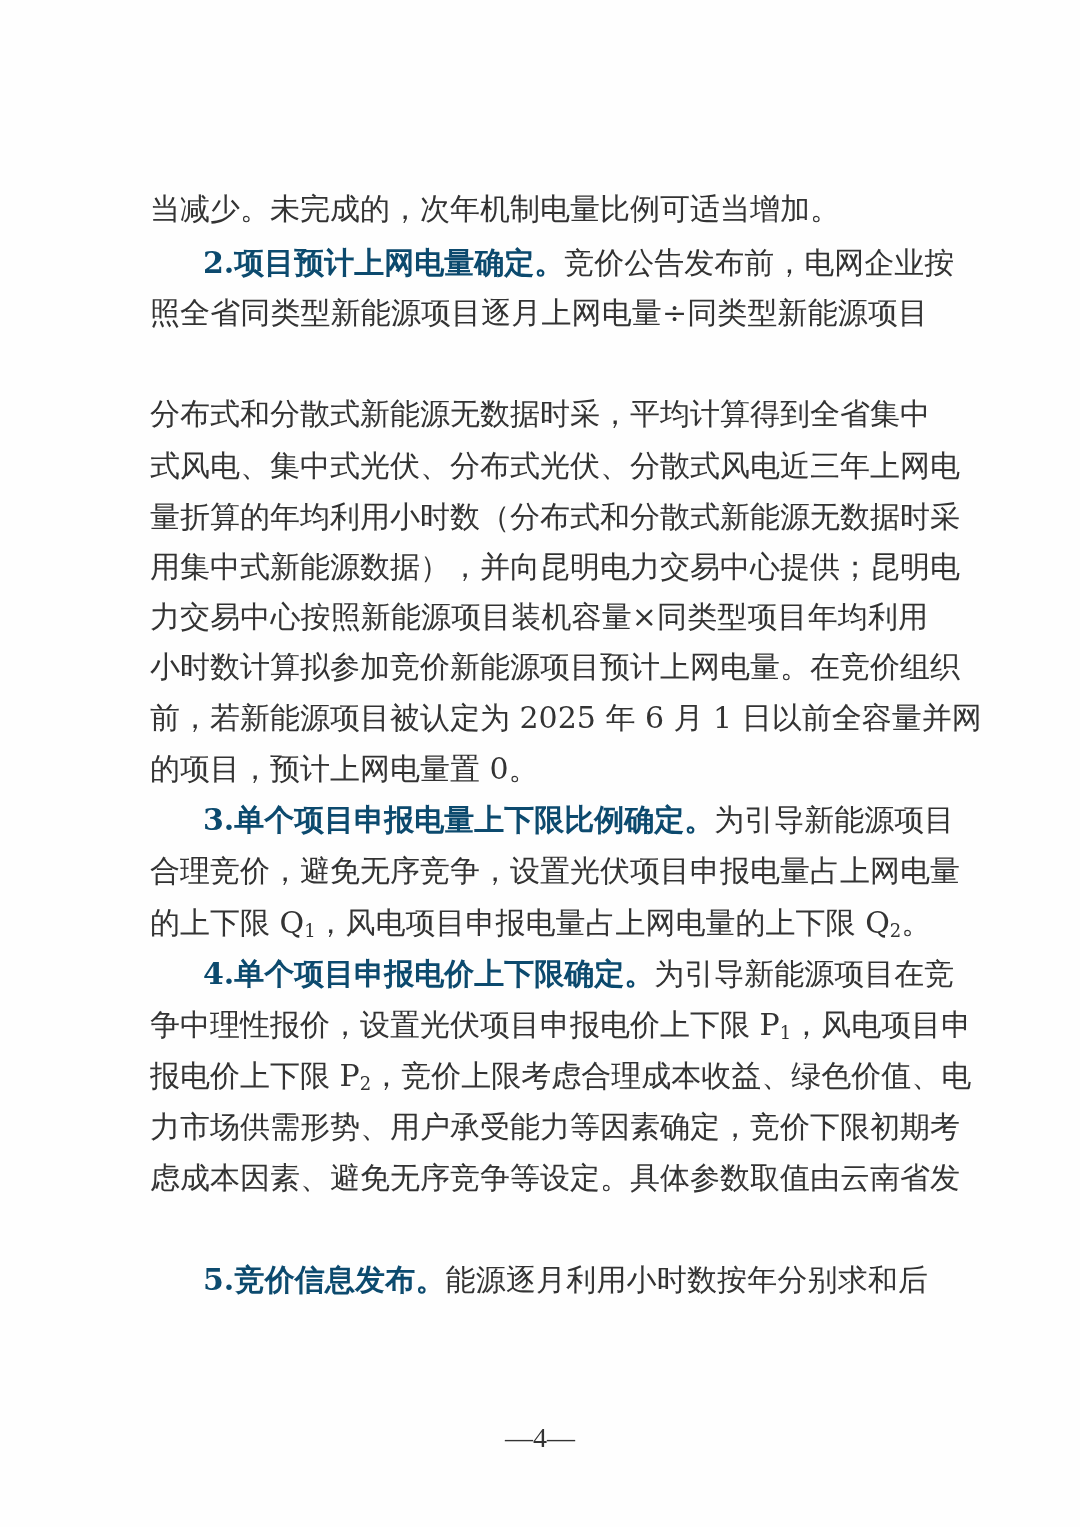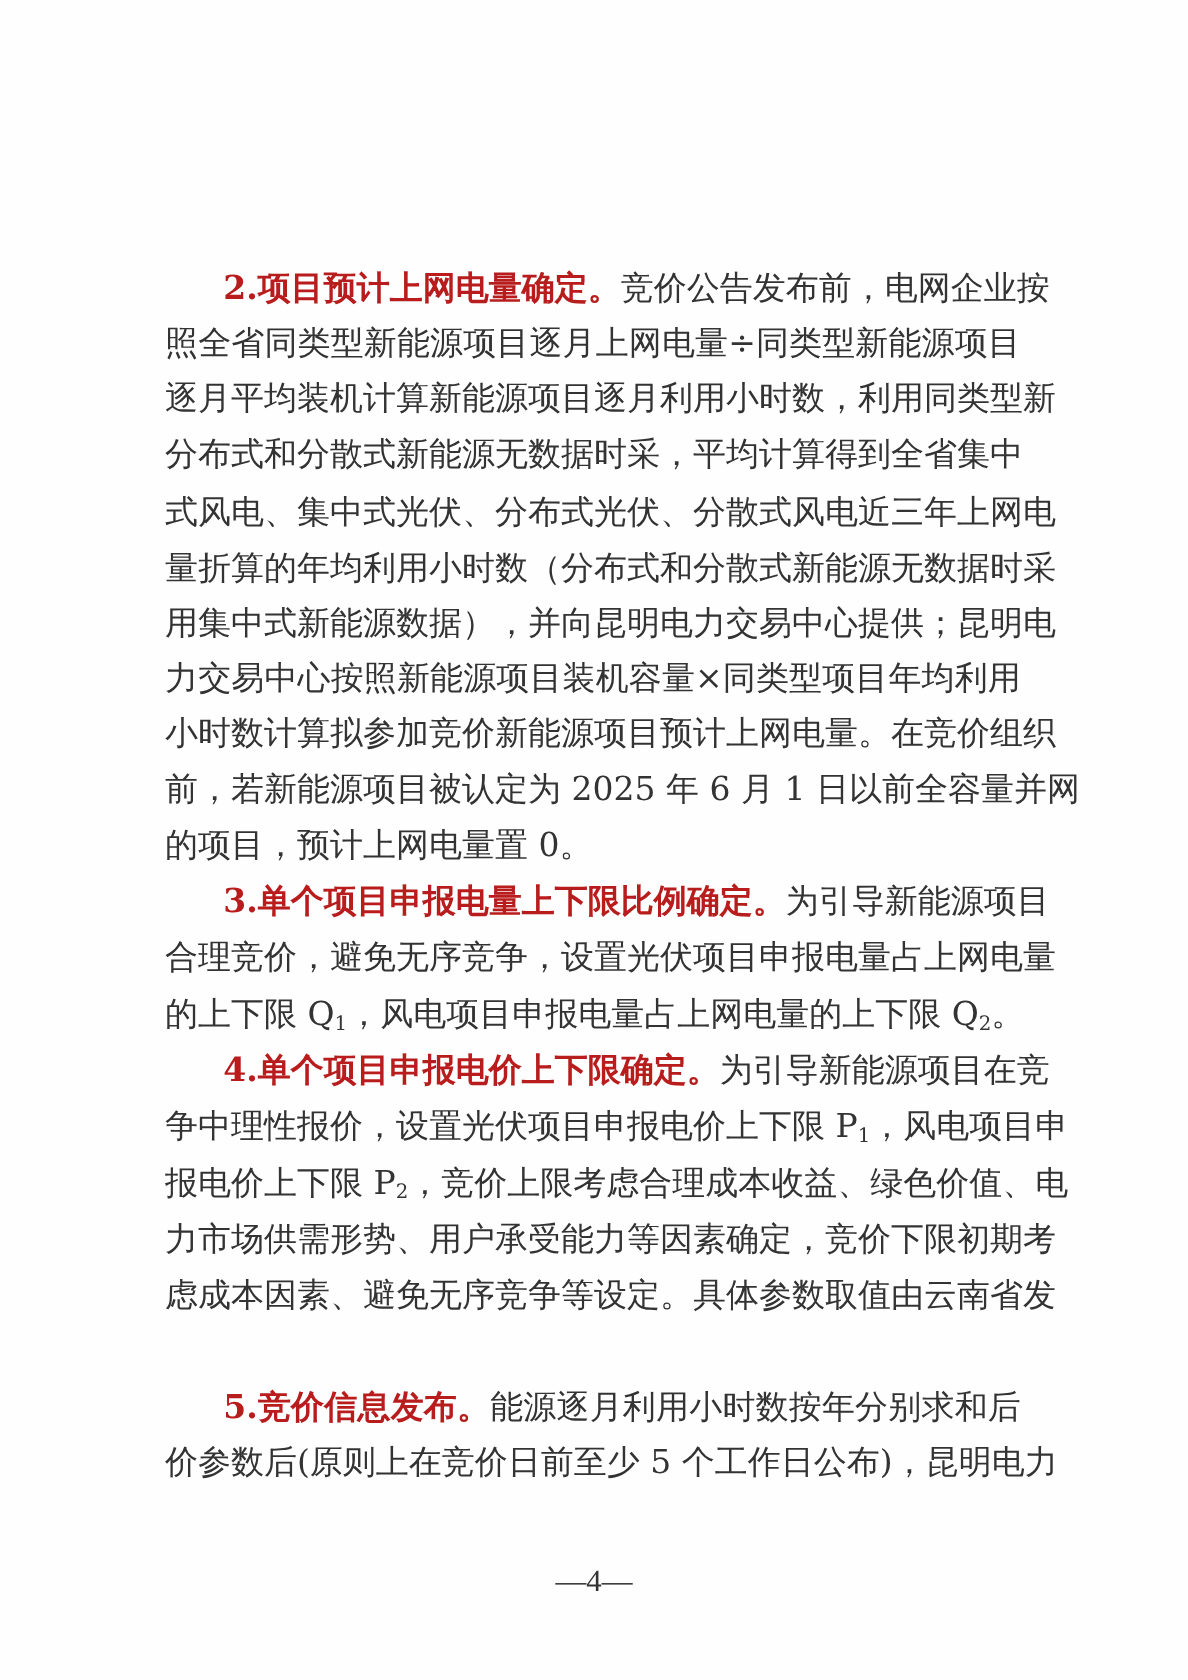--- a/index.html
+++ b/index.html
@@ -27,59 +27,58 @@
       letter-spacing: 0px;
       white-space: nowrap;
       text-align: justify;
       text-align-last: justify;
       color: #333333;
     }
     .line.last { text-align-last: left; }
     .line.indent { left: 203px; width: 725px; }
     .bold {
       font-weight: bold;
-      color: #b91c1c;
+      color: #0c4a6e;
     }
     .sub { font-size: 18px; vertical-align: -4px; }
     .pagenum {
       position: absolute;
       left: 0; width: 1080px;
       top: 1420px;
       text-align: center;
       font-size: 28px;
       line-height: 36px;
       color: #333333;
       font-family: "Liberation Serif", serif;
     }
   </style>
 </head>
 <body>
 
 <div class="page">
 
+  <div class="line last" style="top:184px">当减少。未完成的，次年机制电量比例可适当增加。</div>
 
   <div class="line indent" style="top:238px"><span class="bold">2.项目预计上网电量确定。</span><span>竞价公告发布前，电网企业按</span></div>
   <div class="line" style="top:288px">照全省同类型新能源项目逐月上网电量÷同类型新能源项目</div>
-  <div class="line" style="top:338px">逐月平均装机计算新能源项目逐月利用小时数，利用同类型新</div>
   <div class="line" style="top:389px">分布式和分散式新能源无数据时采，平均计算得到全省集中</div>
   <div class="line" style="top:441px">式风电、集中式光伏、分布式光伏、分散式风电近三年上网电</div>
   <div class="line" style="top:542px">用集中式新能源数据），并向昆明电力交易中心提供；昆明电</div>
   <div class="line" style="top:492px">量折算的年均利用小时数（分布式和分散式新能源无数据时采</div>
   <div class="line" style="top:592px">力交易中心按照新能源项目装机容量×同类型项目年均利用</div>
   <div class="line" style="top:642px">小时数计算拟参加竞价新能源项目预计上网电量。在竞价组织</div>
   <div class="line" style="top:693px">前，若新能源项目被认定为 2025 年 6 月 1 日以前全容量并网</div>
   <div class="line last" style="top:744px">的项目，预计上网电量置 0。</div>
 
   <div class="line indent" style="top:795px"><span class="bold">3.单个项目申报电量上下限比例确定。</span><span>为引导新能源项目</span></div>
   <div class="line" style="top:846px">合理竞价，避免无序竞争，设置光伏项目申报电量占上网电量</div>
   <div class="line last" style="top:898px"><span>的上下限 Q</span><span class="sub">1</span><span>，风电项目申报电量占上网电量的上下限 Q</span><span class="sub">2</span><span>。</span></div>
 
   <div class="line indent" style="top:949px"><span class="bold">4.单个项目申报电价上下限确定。</span><span>为引导新能源项目在竞</span></div>
   <div class="line" style="top:1000px"><span>争中理性报价，设置光伏项目申报电价上下限 P</span><span class="sub">1</span><span>，风电项目申</span></div>
   <div class="line" style="top:1051px"><span>报电价上下限 P</span><span class="sub">2</span><span>，竞价上限考虑合理成本收益、绿色价值、电</span></div>
   <div class="line" style="top:1102px">力市场供需形势、用户承受能力等因素确定，竞价下限初期考</div>
   <div class="line" style="top:1153px">虑成本因素、避免无序竞争等设定。具体参数取值由云南省发</div>
 
   <div class="line indent" style="top:1255px"><span class="bold">5.竞价信息发布。</span><span>能源逐月利用小时数按年分别求和后</span></div>
-  <div class="line" style="top:1305px">价参数后(原则上在竞价日前至少 5 个工作日公布)，昆明电力</div>
 
   <div class="pagenum">—4—</div>
 </div>
 
 </body></html>

